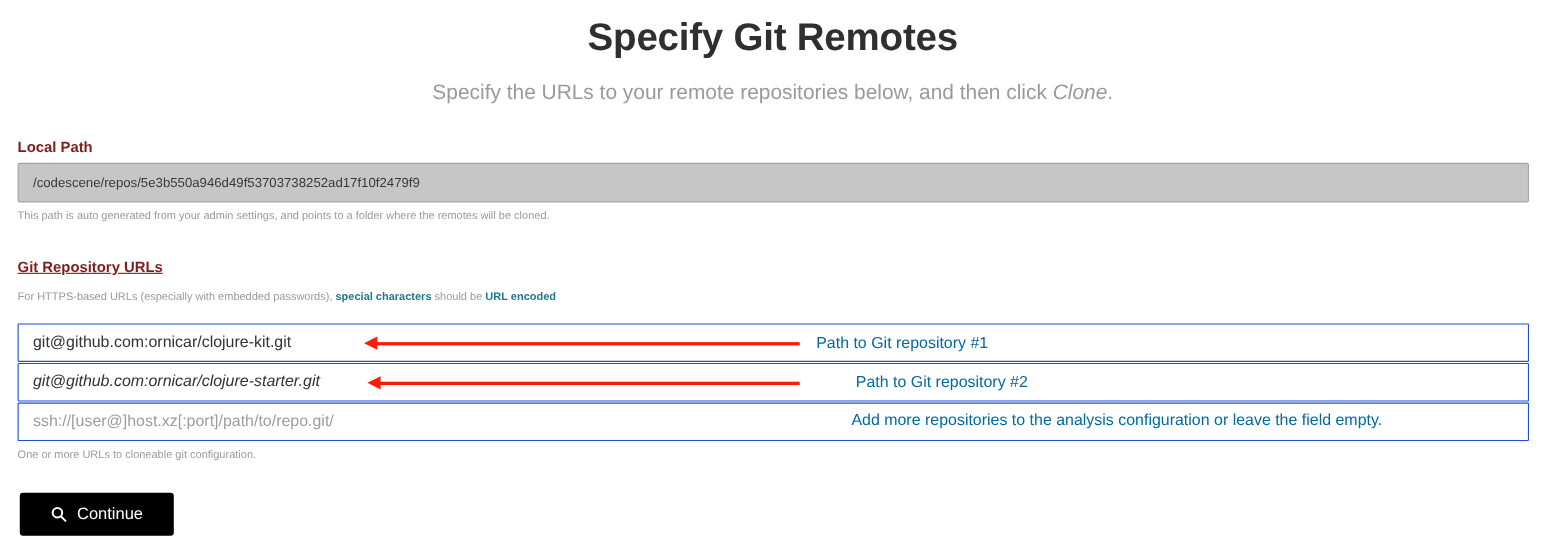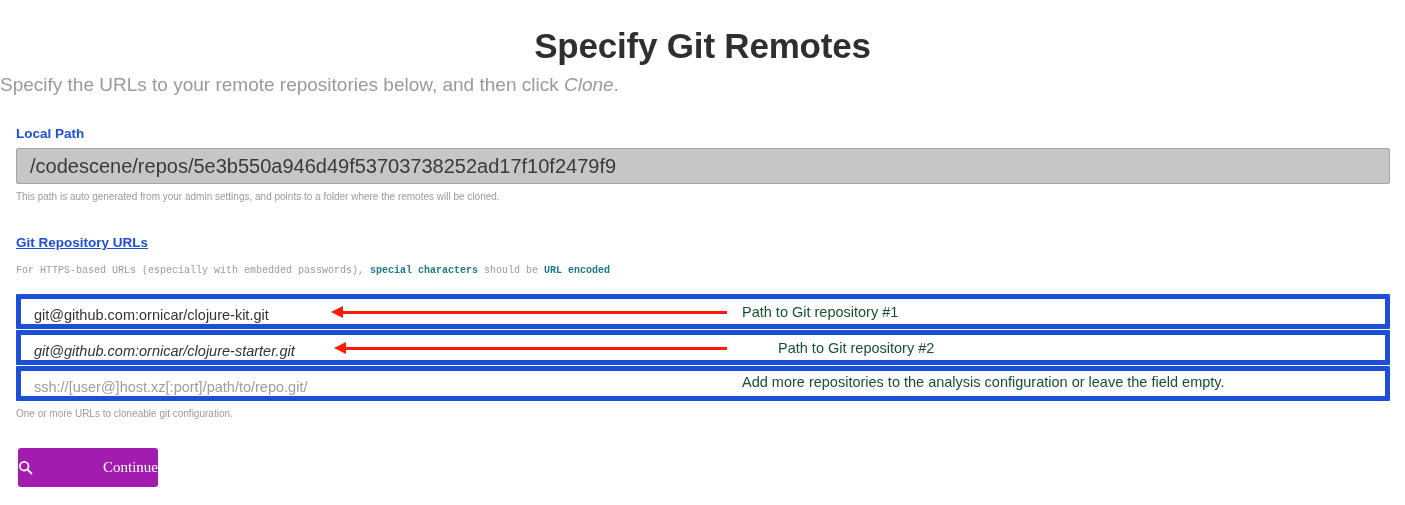--- a/index.html
+++ b/index.html
@@ -13,48 +13,49 @@
     position: relative;
     font-family: "Liberation Sans", sans-serif;
     color: #333333;
     overflow: hidden;
   }
 
   
   .page-title {
     position: absolute;
     left: 0;
-    top: 26px;
+    top: 14px;
     width: 1405px;
     text-align: center;
     font-size: 35px;
     font-weight: bold;
     color: #2f2f2f;
     letter-spacing: -0.2px;
   }
   .page-subtitle {
     position: absolute;
     left: 0;
     top: 74px;
     width: 1405px;
+    text-align: center;
     font-size: 19px;
     color: #9a9a9a;
     font-weight: normal;
   }
   .page-subtitle .em {
     font-style: italic;
   }
 
   
   .field-label {
     position: absolute;
     left: 16px;
     font-size: 13.5px;
     font-weight: bold;
-    color: #1d4ed8;
+    color: #7f1d1d;
     text-align: center;
   }
   .help-text {
     position: absolute;
     left: 16px;
     font-size: 10px;
     color: #9a9a9a;
   }
   .help-text .link {
     color: #1c7a8e;
@@ -69,40 +70,40 @@
     left: 16px;
     top: 148px;
     width: 1374px;
     height: 36px;
     box-sizing: border-box;
     background: #c6c6c6;
     border: 1px solid #a3a3a3;
     border-radius: 2px;
     padding: 0 13px;
     font-family: "Liberation Sans", sans-serif;
-    font-size: 20px;
+    font-size: 12px;
     color: #3a3a3a;
     line-height: 34px;
     white-space: nowrap;
     overflow: hidden;
   }
   #local-path-help { top: 191px; }
 
   
   #git-urls-label { top: 235px; text-decoration: underline; }
-  #git-urls-help { top: 265px; font-family: Liberation Mono, monospace; }
+  #git-urls-help { top: 265px; }
 
   .url-input {
     position: absolute;
     left: 16px;
     width: 1374px;
     height: 35px;
     box-sizing: border-box;
     background: #ffffff;
-    border: 5px solid #1d4ed8;
+    border: 1px solid #1d4ed8;
     border-radius: 1px;
     padding: 0 13px;
     font-family: "Liberation Sans", sans-serif;
     font-size: 14.5px;
     color: #333333;
     line-height: 33px;
     white-space: nowrap;
     overflow: hidden;
   }
   .url-input.placeholder {
@@ -112,26 +113,26 @@
   #url-row-1 { top: 330px; font-style: italic; }
   #url-row-2 { top: 366px; }
 
   #urls-help { top: 408px; }
 
   
   .annot-text {
     position: absolute;
     left: 742px;
     font-size: 14.5px;
-    color: #14532d;
+    color: #0369a1;
     white-space: nowrap;
   }
   #annot-text-0 { top: 304px; }
   #annot-text-1 { top: 340px; margin-left: 36px; }
-  #annot-text-2 { top: 374px; }
+  #annot-text-2 { top: 374px; margin-left: 32px; }
 
   .annot-arrow {
     position: absolute;
     height: 3px;
     background: #fb1c08;
   }
   #annot-arrow-0 { left: 341px; top: 311px; width: 386px; }
   #annot-arrow-1 { left: 344px; top: 347px; width: 383px; }
 
   .annot-head {
@@ -146,29 +147,29 @@
   #annot-head-1 { left: 334px; top: 342px; }
 
   
   .continue-button {
     position: absolute;
     left: 18px;
     top: 448px;
     width: 140px;
     height: 39px;
     box-sizing: border-box;
-    background: #a21caf;
+    background: #000000;
     border: none;
     border-radius: 3px;
     color: #ffffff;
-    font-family: Liberation Serif, serif;
+    font-family: Liberation Sans, sans-serif;
     font-size: 15px;
     display: flex;
     align-items: center;
-    justify-content: space-between;
+    justify-content: center;
     gap: 9px;
     cursor: pointer;
     padding: 0;
   }
   .continue-button .search-icon {
     display: inline-flex;
     width: 15px;
     height: 15px;
   }
   .continue-button .search-icon svg {

